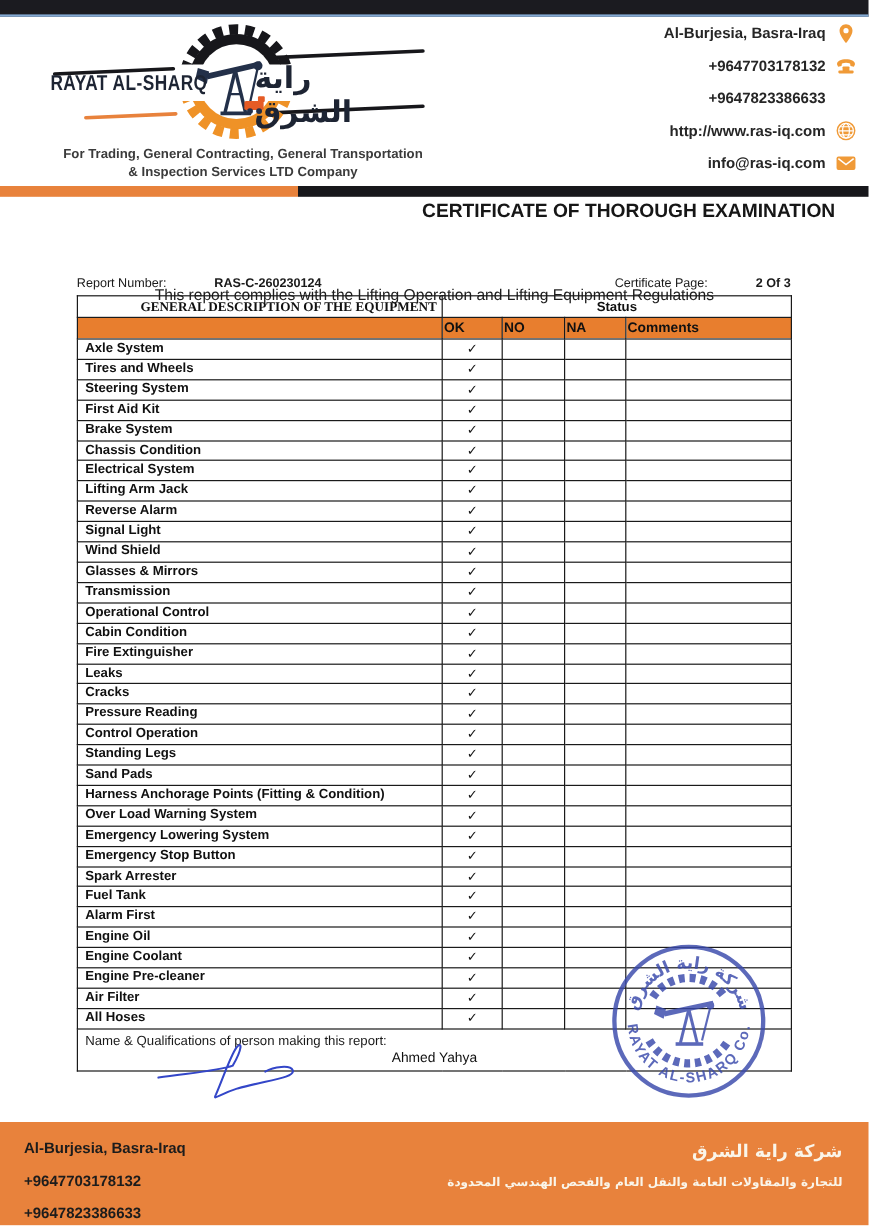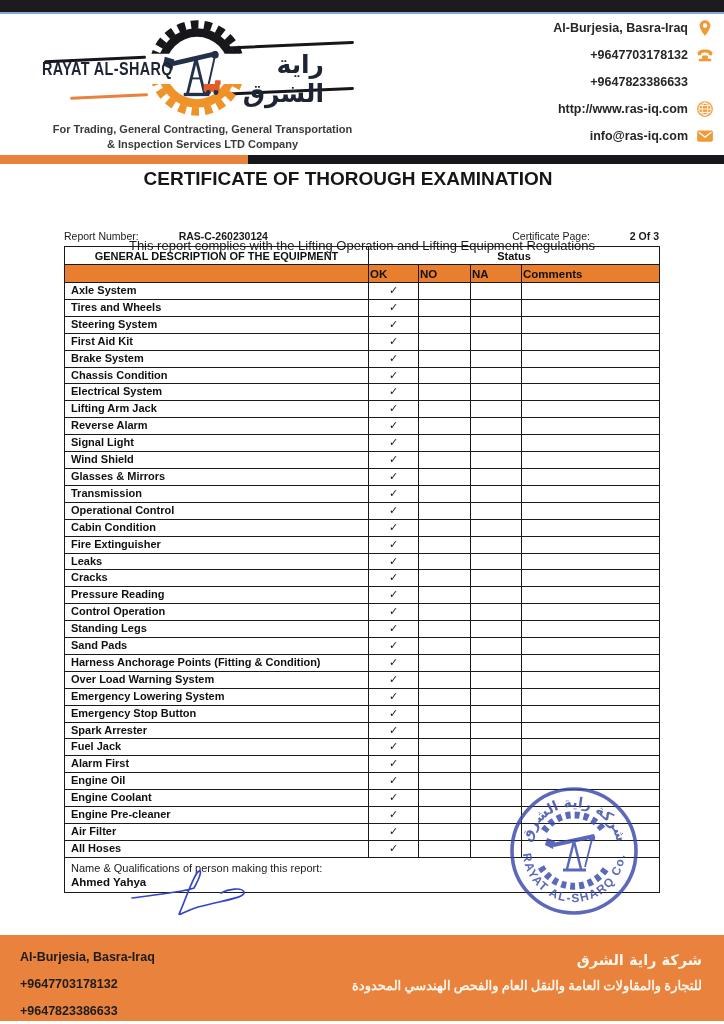--- a/index.html
+++ b/index.html
@@ -10,60 +10,60 @@
   
   .logo-wrap{position:absolute;left:30px;top:16px;width:345px;height:104px;}
   .logo-gear{position:absolute;left:115px;top:0;}
   .swoosh{position:absolute;background:#17171b;height:3px;border-radius:2px;}
   .sw-tl{left:14px;top:42px;width:102px;transform:rotate(-2.5deg);}
   .sw-tr{left:186px;top:28px;width:138px;transform:rotate(-2.5deg);}
   .sw-bl{left:40px;top:79px;width:78px;transform:rotate(-2.5deg);background:#e8823c;}
   .sw-br{left:186px;top:74px;width:138px;transform:rotate(-2.5deg);}
   .company-en{position:absolute;left:12px;top:43px;font-size:18px;font-weight:bold;color:#1d2433;
               white-space:nowrap;transform:scaleX(0.8);transform-origin:left center;letter-spacing:0.5px;}
-  .company-ar{position:absolute;left:182px;top:34px;width:112px;text-align:right;font-size:25px;font-weight:bold;
+  .company-ar{position:absolute;left:182px;top:34px;width:112px;text-align:left;font-size:25px;font-weight:bold;
               color:#1d2433;font-family:"DejaVu Sans",sans-serif;}
   .tagline{position:absolute;left:0px;top:106px;width:345px;text-align:center;font-size:11px;font-weight:bold;
            color:#3b3b3b;line-height:15px;}
   .contact{position:absolute;right:10px;top:18px;width:240px;}
   .contact-row{display:flex;align-items:center;justify-content:flex-end;height:20px;margin-bottom:7px;}
   .contact-row .txt{font-size:12.5px;font-weight:600;color:#262626;}
   .contact-row .ic{width:18px;height:18px;margin-left:8px;flex:0 0 18px;}
   .contact-row .ic.empty{visibility:hidden;}
   
   .divider{position:absolute;left:0;top:155px;width:724px;height:9px;
            background:linear-gradient(90deg,#e8823c 0,#e8823c 248px,#17171b 248px,#17171b 100%);}
   
-  .cert-title{position:absolute;left:0;top:168px;width:696px;text-align:center;font-size:19px;font-weight:bold;color:#161616;}
+  .cert-title{position:absolute;left:0;top:168px;width:696px;text-align:right;font-size:16px;font-weight:bold;color:#161616;}
   .cert-subtitle{position:absolute;left:0;top:196px;width:724px;text-align:center;font-size:13px;color:#1d1d1d;margin-top:42px;}
   .report-line{position:absolute;left:64px;top:230px;width:595px;display:flex;justify-content:space-between;
                font-size:10.5px;color:#1a1a1a;}
   .report-line b{font-weight:bold;padding-left:37px;}
   
   table.equip{position:absolute;left:64px;top:246px;width:595px;border-collapse:collapse;table-layout:fixed;}
   table.equip td,table.equip th{border:1px solid #1a1a1a;font-size:11px;overflow:hidden;white-space:nowrap;}
-  th.h-desc{text-align:center;padding:1px 4px;font-size:11.5px;height:15px;}
+  th.h-desc{text-align:right;padding:1px 4px;font-size:11.5px;height:15px;font-family:Liberation Serif, serif;}
   th.h-status{text-align:center;font-size:12px;height:15px;}
   tr.orange-row th{background:#e87e2e;text-align:left;font-size:11.5px;height:15px;color:#111;}
   tr.orange-row td{background:#e87e2e;height:15px;}
   td.c-desc{font-weight:bold;padding:0 0 0 6px;height:15.9px;line-height:15.9px;color:#101010;}
   td.c-status{text-align:center;padding:0;height:15.9px;line-height:15.9px;font-family:"DejaVu Sans",sans-serif;color:#161616;}
   td.t-foot{padding:2px 6px;height:30px;white-space:normal;}
   .foot-label{font-size:11px;color:#1a1a1a;}
-  .foot-name{font-size:11.5px;font-weight:bold;color:#101010;margin-top:2px;}
+  .foot-name{font-size:11.5px;font-weight:normal;color:#101010;margin-top:2px;text-align:center;}
   
   .signature{position:absolute;left:126px;top:862px;z-index:6;}
   .stamp{position:absolute;left:508px;top:785px;z-index:5;opacity:0.82;}
   
   .page-footer{position:absolute;left:0;top:935px;width:724px;height:86px;background:#e8823c;}
   .pf-left{position:absolute;left:20px;top:9px;font-size:12.5px;font-weight:bold;color:#1c1c1c;line-height:27px;}
   .pf-right{position:absolute;right:22px;top:12px;text-align:right;color:#faf5e9;
             font-family:"DejaVu Sans",sans-serif;font-weight:bold;}
   .pf-ar1{font-size:14.5px;line-height:26px;}
-  .pf-ar2{font-size:13px;line-height:26px;font-family:Liberation Serif, serif;}
+  .pf-ar2{font-size:10px;line-height:26px;}
 </style>
 </head>
 <body>
 
 <div class="page">
 
   <div class="top-bar"></div>
 
   <div class="logo-wrap">
     <div class="swoosh sw-tl"></div>
@@ -384,21 +384,21 @@
           <td class="c-status"></td>
         </tr>
         <tr>
           <td class="c-desc">Spark Arrester</td>
           <td class="c-status">✓</td>
           <td class="c-status"></td>
           <td class="c-status"></td>
           <td class="c-status"></td>
         </tr>
         <tr>
-          <td class="c-desc">Fuel Jack</td>
+          <td class="c-desc">Fuel Tank</td>
           <td class="c-status">✓</td>
           <td class="c-status"></td>
           <td class="c-status"></td>
           <td class="c-status"></td>
         </tr>
         <tr>
           <td class="c-desc">Alarm First</td>
           <td class="c-status">✓</td>
           <td class="c-status"></td>
           <td class="c-status"></td>

